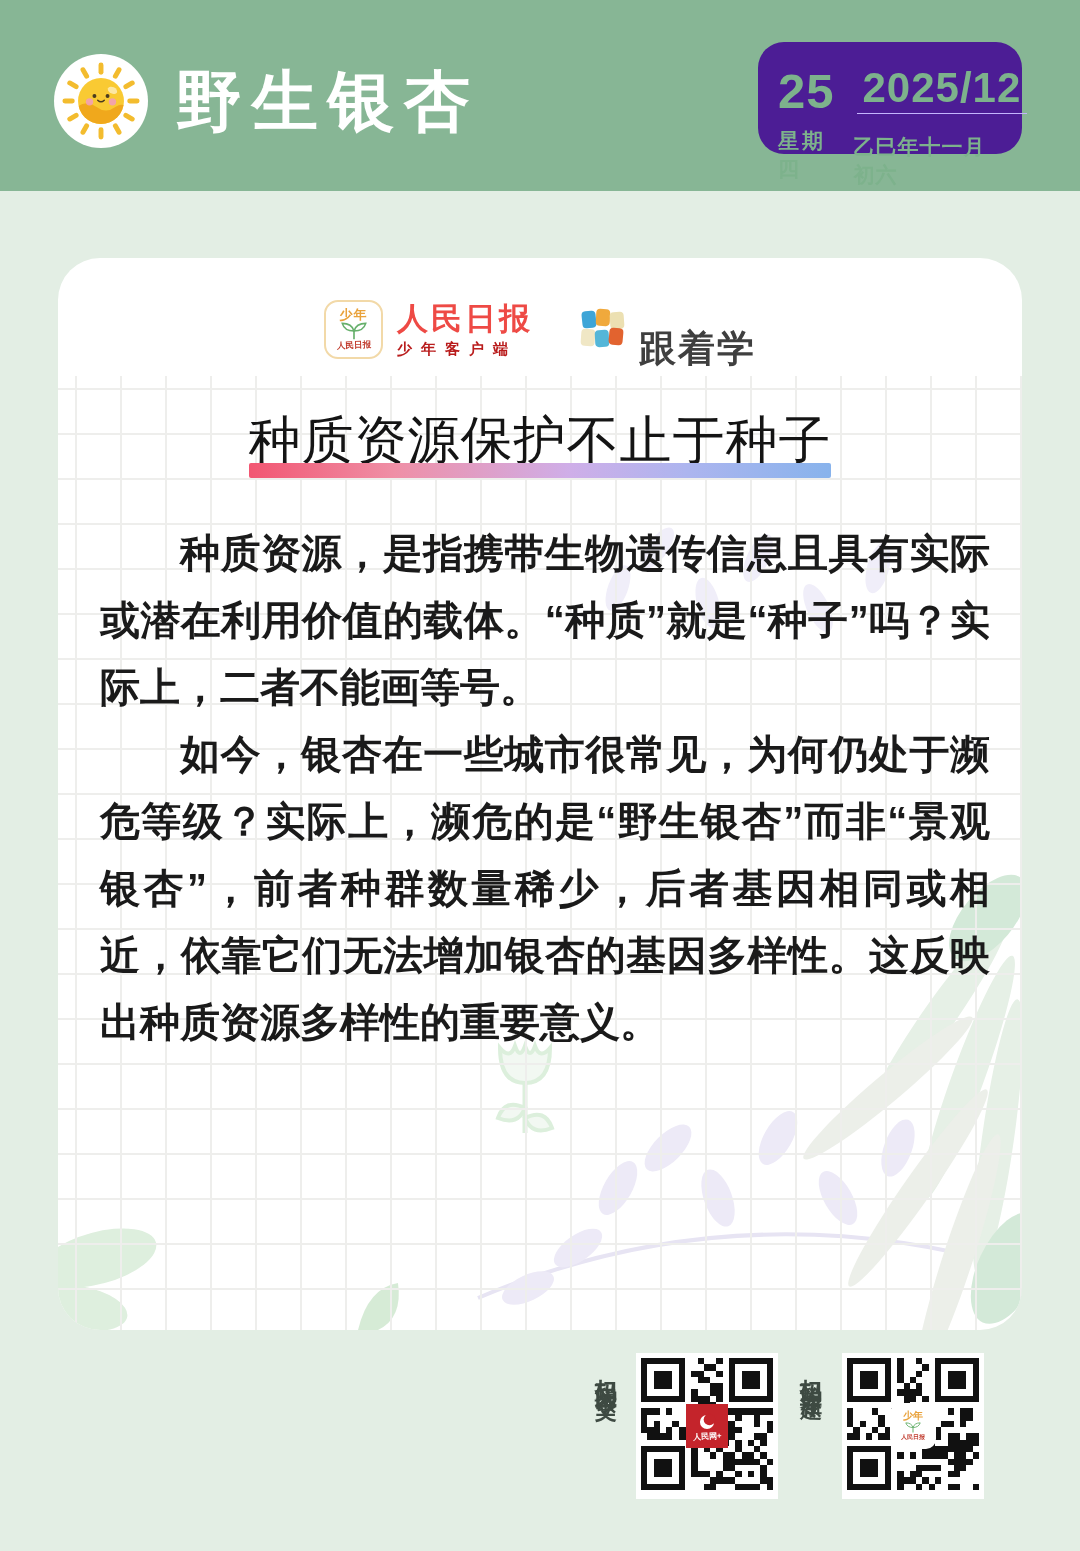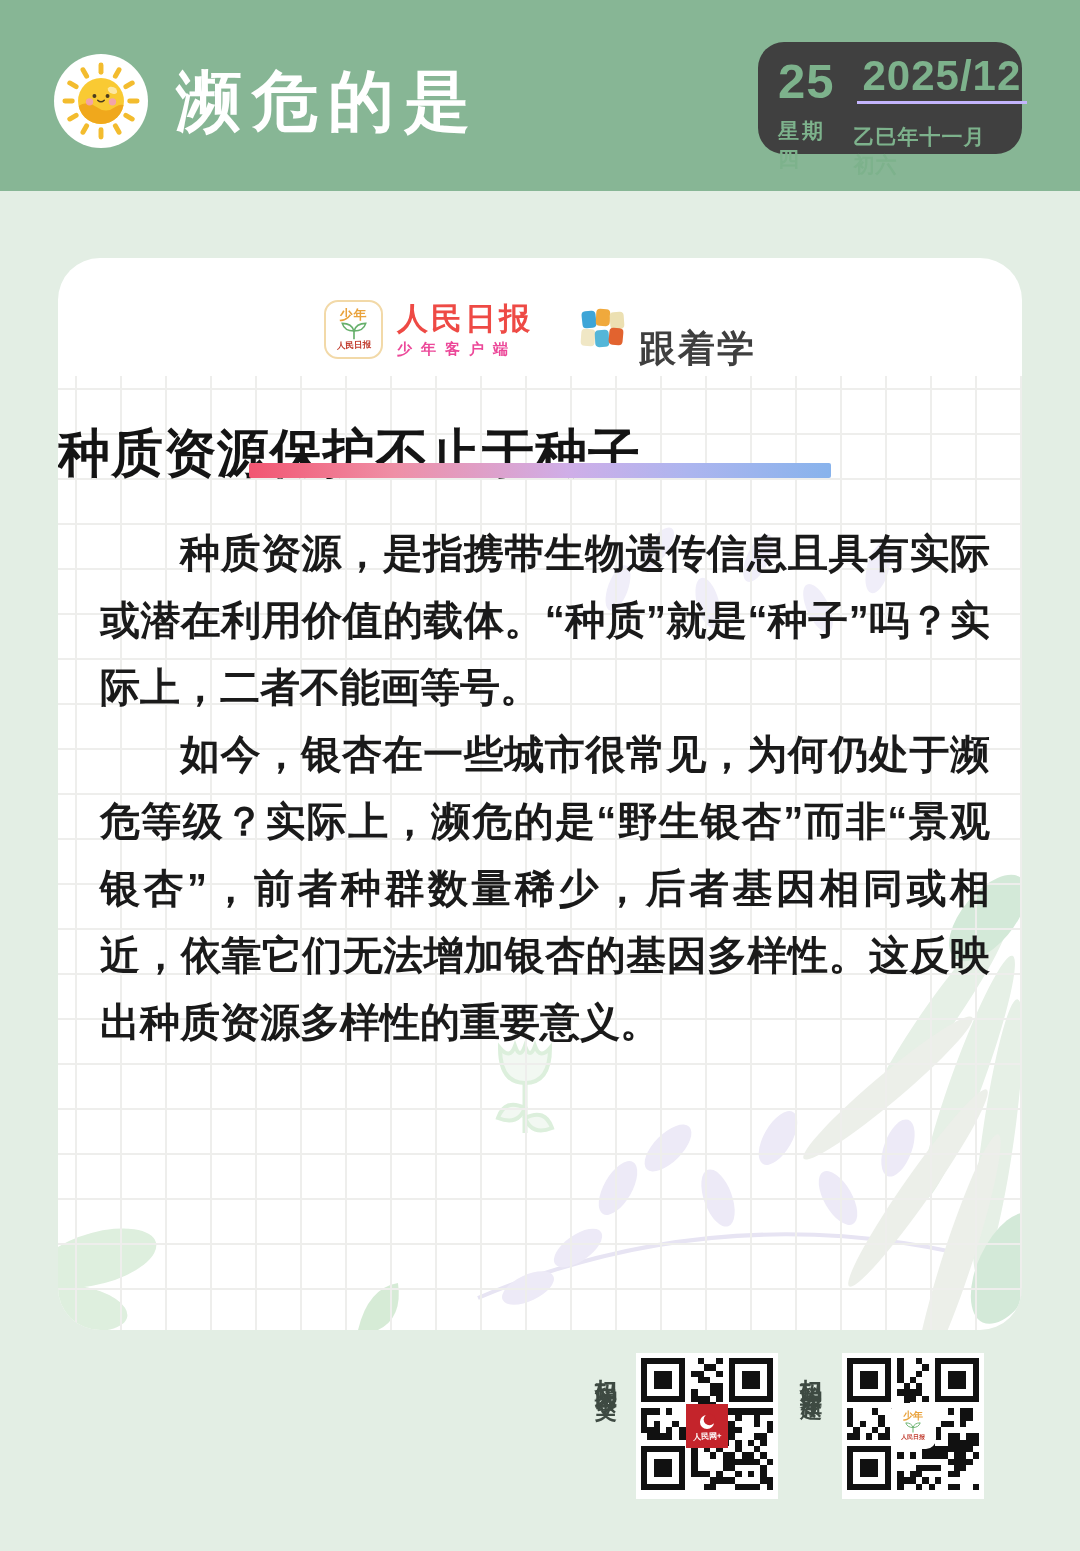--- a/index.html
+++ b/index.html
@@ -5,25 +5,25 @@
   html,body{margin:0;padding:0;}
   body{font-family:"Liberation Sans",sans-serif;}
   .page{position:relative;width:1080px;height:1551px;background:#e3eee4;overflow:hidden;}
 
   
   .header{position:absolute;left:0;top:0;width:1080px;height:191px;background:#87b695;}
   .sun-badge{position:absolute;left:54px;top:54px;width:94px;height:94px;background:#fff;border-radius:50%;
     display:flex;align-items:center;justify-content:center;}
   .sun-badge svg{width:82px;height:82px;}
   .app-title{position:absolute;left:176px;top:56px;font-size:66px;font-weight:900;color:#fff;letter-spacing:10px;line-height:90px;}
-  .date-box{position:absolute;left:758px;top:42px;width:264px;height:112px;background:#404040;border-radius:26px;
+  .date-box{position:absolute;left:758px;top:42px;width:264px;height:112px;background:#4c1d95;border-radius:26px;
     box-sizing:border-box;padding:14px 18px 0 20px;color:#7db28c;}
   .date-row1{display:flex;align-items:flex-end;}
   .date-day{font-size:49px;font-weight:900;line-height:46px;letter-spacing:1px;}
-  .date-ym-wrap{margin-left:22px;border-bottom:3px solid #c4b5fd;padding:0 6px 5px 6px;}
+  .date-ym-wrap{margin-left:22px;border-bottom:1px solid #c4b5fd;padding:0 6px 5px 6px;margin-top:12px;}
   .date-ym{font-size:42px;font-weight:600;line-height:40px;letter-spacing:1px;}
   .date-row2{display:flex;margin-top:7px;font-size:21px;font-weight:600;align-items:center;}
   .date-weekday{letter-spacing:3px;}
   .date-lunar{margin-left:14px;letter-spacing:1px;margin-top:12px;}
 
   
   .card{position:absolute;left:58px;top:258px;width:964px;height:1072px;background:#fff;border-radius:42px;overflow:hidden;}
   .card-deco{position:absolute;inset:0;z-index:0;pointer-events:none;}
   .grid-overlay{position:absolute;left:0;right:0;top:118px;bottom:0;z-index:1;pointer-events:none;
     background-image:linear-gradient(to right,#eeeeec 2px,transparent 2px),
@@ -33,28 +33,28 @@
 
   
   .logo-row{position:absolute;left:0;top:26px;width:100%;display:flex;justify-content:center;align-items:center;}
   .app-icon{width:59px;height:59px;border:2px solid #f2d9a8;border-radius:14px;box-sizing:border-box;background:#fff;
     display:flex;flex-direction:column;align-items:center;justify-content:center;}
   .app-icon .mini-top{font-size:13px;font-weight:700;color:#e9a23b;line-height:13px;letter-spacing:1px;}
   .app-icon svg{width:30px;height:18px;margin:1px 0;}
   .app-icon .mini-bottom{font-size:9px;font-weight:700;color:#c0392b;line-height:9px;transform:scale(.95) rotate(-2deg);}
   .paper-block{margin-left:14px;display:flex;flex-direction:column;}
   .paper-name{font-size:31px;font-weight:900;color:#ee4a45;letter-spacing:3px;line-height:32px;}
-  .paper-sub{font-size:15px;font-weight:600;color:#ec4899;letter-spacing:9px;margin-top:6px;line-height:15px;}
+  .paper-sub{font-size:15px;font-weight:600;color:#b91c1c;letter-spacing:9px;margin-top:6px;line-height:15px;}
   .cubes{position:relative;width:44px;height:40px;margin-left:48px;}
   .cube{position:absolute;width:14px;height:17px;border-radius:4px;}
   .learn-name{font-size:37px;font-weight:900;color:#3f3f3f;letter-spacing:2px;margin-left:14px;margin-top:40px;}
 
   
-  .article-title{position:absolute;left:0;top:166px;width:100%;text-align:left;
-    font-size:52px;font-weight:700;color:#141414;letter-spacing:1px;line-height:58px;}
+  .article-title{position:absolute;left:0;top:153px;width:100%;text-align:center;
+    font-size:52px;font-weight:400;color:#141414;letter-spacing:1px;line-height:58px;}
   .title-underline{position:absolute;left:191px;top:205px;width:582px;height:15px;border-radius:2px;
     background:linear-gradient(90deg,#f25672 0%,#ef8fa6 25%,#cfaee8 55%,#adb5ef 75%,#88b3ec 100%);}
   .article-body{position:absolute;left:42px;top:262px;width:890px;font-size:40px;line-height:67px;color:#1a1a1a;
     text-align:justify;font-weight:600;}
   .article-body p{margin:0;text-indent:2em;}
 
   
   .qr-section{position:absolute;top:1353px;right:96px;display:flex;align-items:flex-start;}
   .qr-label{writing-mode:vertical-rl;text-orientation:upright;font-size:22px;font-weight:600;color:#3e4a42;
     letter-spacing:4px;margin-top:8px;line-height:24px;}
@@ -100,21 +100,21 @@
         <circle cx="50" cy="50" r="28" fill="#f9ca33"></circle>
         <path d="M20,58 Q32,48 44,57 T68,57 Q75,52 82,57 L82,80 L20,80 Z" clip-path="url(#sunclip)" fill="#f0a81c"></path>
         <ellipse cx="64" cy="37" rx="6" ry="4" fill="#ffffff" opacity="0.55" transform="rotate(25 64 37)"></ellipse>
         <circle cx="42" cy="44" r="2.4" fill="#4a3b1e"></circle>
         <circle cx="58" cy="44" r="2.4" fill="#4a3b1e"></circle>
         <path d="M46,49 Q50,53 54,49" stroke="#4a3b1e" stroke-width="1.8" fill="none" stroke-linecap="round"></path>
         <circle cx="36" cy="51" r="4.5" fill="#f2a0b5" opacity="0.9"></circle>
         <circle cx="64" cy="51" r="4.5" fill="#f2a0b5" opacity="0.9"></circle>
       </svg>
     </div>
-    <div class="app-title">濒危的是</div>
+    <div class="app-title">野生银杏</div>
 
     <div class="date-box">
       <div class="date-row1">
         <span class="date-day">25</span>
         <span class="date-ym-wrap"><span class="date-ym">2025/12</span></span>
       </div>
       <div class="date-row2">
         <span class="date-weekday">星期四</span>
         <span class="date-lunar">乙巳年十一月初六</span>
       </div>

